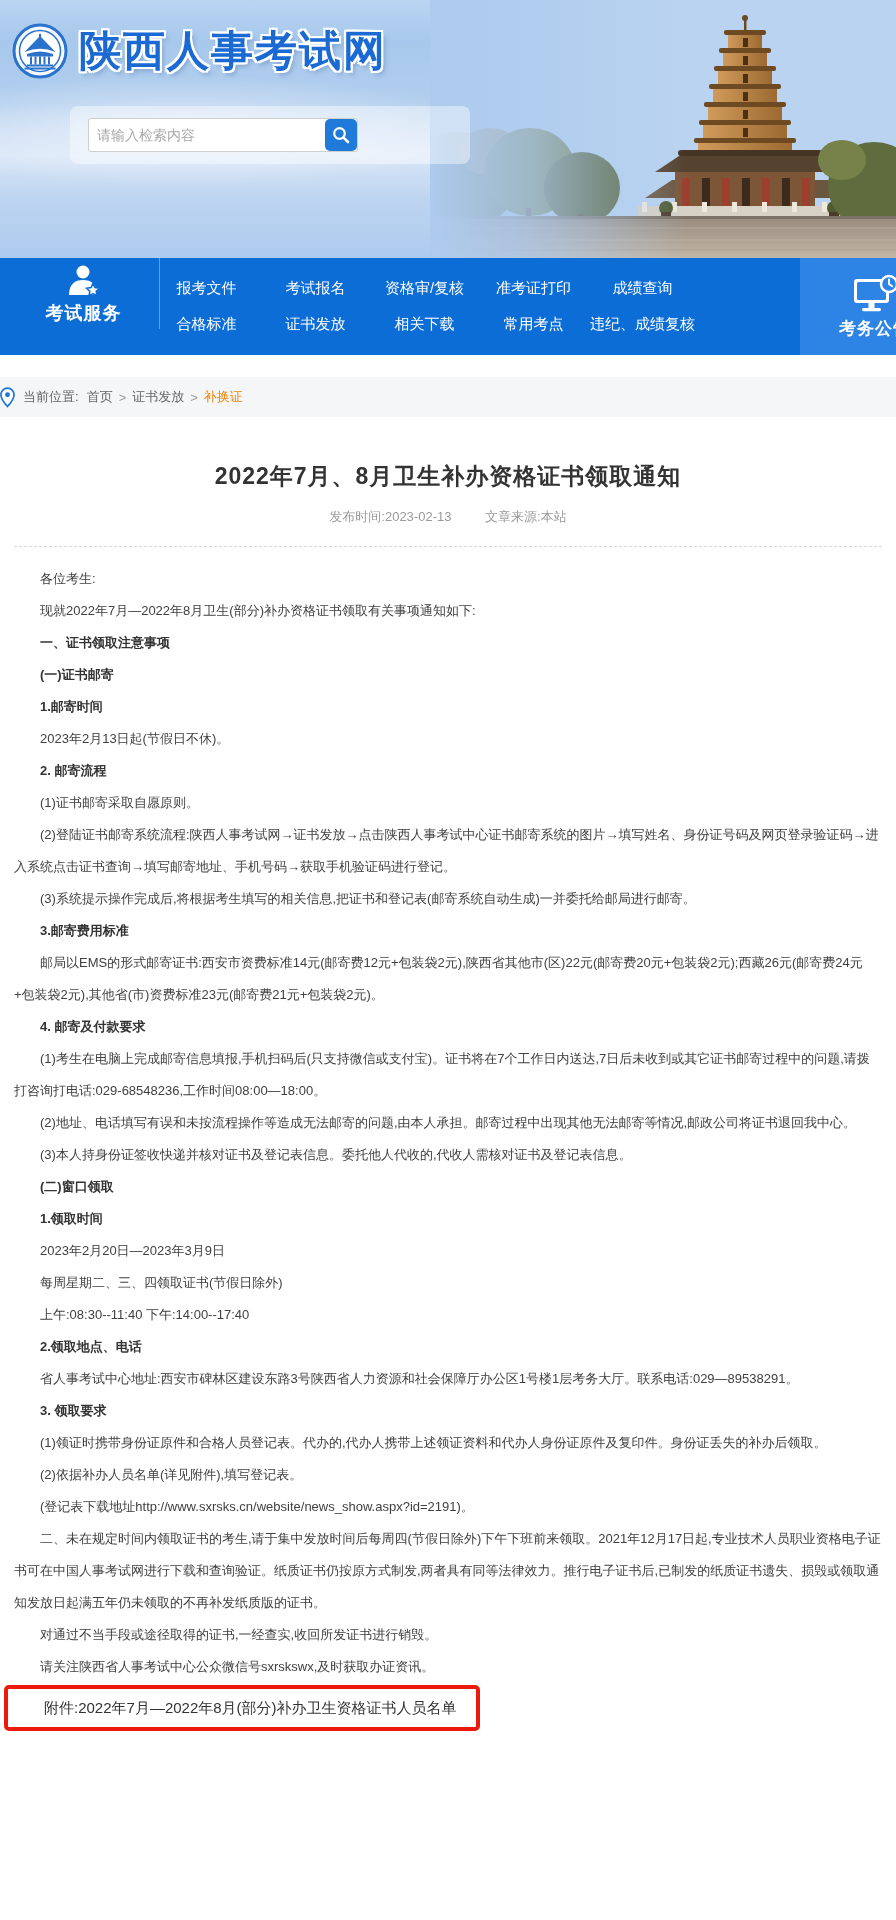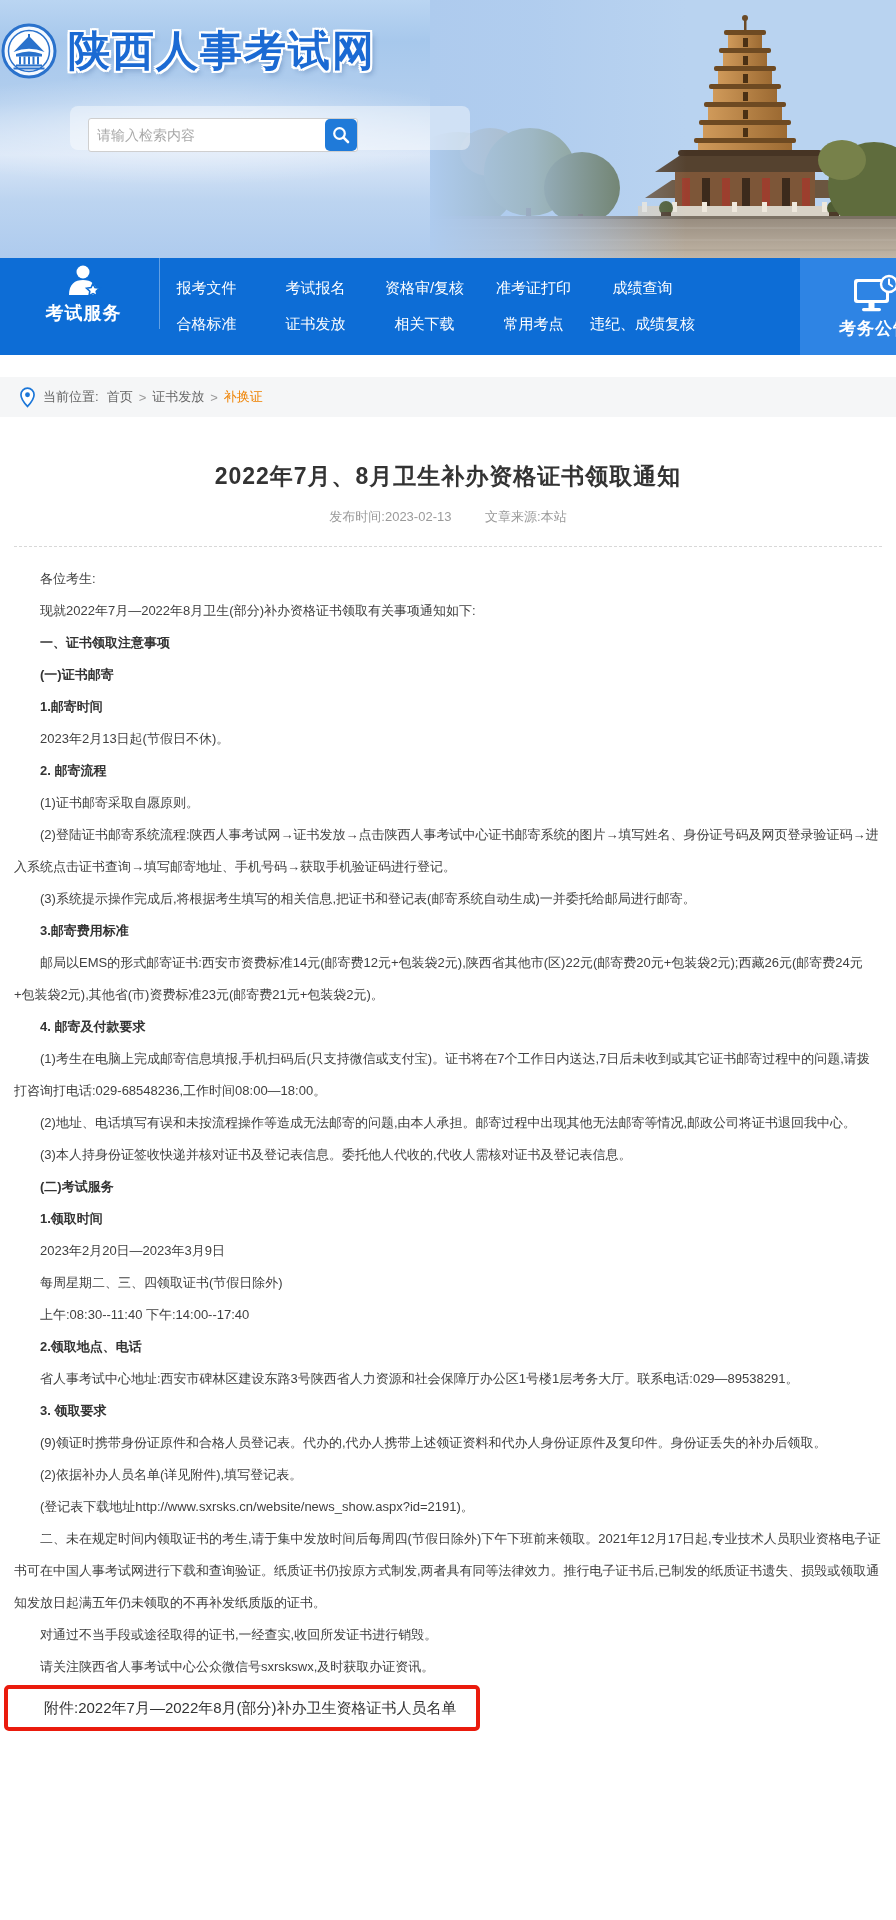--- a/index.html
+++ b/index.html
@@ -17,28 +17,28 @@
   }
   .header::before {
     content:""; position:absolute; left:0; top:70px; width:520px; height:120px;
     background:radial-gradient(ellipse at 35% 50%, rgba(255,255,255,0.55), rgba(255,255,255,0) 65%);
   }
   .photo { position:absolute; right:0; top:0; width:466px; height:258px; }
   .photo-fade {
     position:absolute; right:0; top:0; width:466px; height:258px; pointer-events:none;
     background:linear-gradient(90deg,#aecbee 0%, rgba(174,203,238,0.75) 22%, rgba(174,203,238,0) 55%);
   }
-  .brand { position:absolute; left:0; top:22px; display:flex; align-items:center; }
+  .brand { position:absolute; left:11px; top:22px; display:flex; align-items:center; }
   .brand-title {
     margin-left:10px; font-size:42px; font-weight:bold; color:#1b6ad3; letter-spacing:2px;
     text-shadow:-2px -2px 0 #fff, 2px -2px 0 #fff, -2px 2px 0 #fff, 2px 2px 0 #fff,
                 0 -2px 0 #fff, 0 2px 0 #fff, -2px 0 0 #fff, 2px 0 0 #fff, 3px 4px 5px rgba(40,80,140,.35);
   }
   .search-panel {
-    position:absolute; left:70px; top:106px; width:400px; height:44px;
+    position:absolute; left:70px; top:106px; width:400px; height:58px;
     background:rgba(255,255,255,0.42); border-radius:8px;
   }
   .search-box {
     position:absolute; left:18px; top:12px; width:270px; height:34px;
     background:#fff; border:1px solid #cfcfcf; border-radius:3px;
     display:flex; align-items:center;
   }
   .search-input { flex:1; border:none; outline:none; font-size:14px; color:#555; padding:0 8px; background:transparent; font-family:inherit; }
   .search-input::placeholder { color:#a9a9a9; }
   .search-btn {
@@ -61,21 +61,21 @@
   .nav-link { color:#fff; font-size:15px; text-align:center; white-space:nowrap; cursor:pointer; }
   .nav-notice {
     position:absolute; left:800px; top:0; width:150px; height:97px; background:#2e84e4;
     display:flex; flex-direction:column; align-items:center; justify-content:center; cursor:pointer;
   }
   .nav-notice-label { color:#fff; font-size:17px; font-weight:bold; letter-spacing:1px; margin-top:3px; white-space:nowrap; }
 
   
   .breadcrumb {
     margin-top:22px; height:40px; background:#f5f6f7;
-    display:flex; align-items:center; padding-left:20px;
+    display:flex; align-items:center; padding-left:0;
     font-size:13px; color:#666;
   }
   .breadcrumb .txt { margin-left:8px; }
   .breadcrumb .sep { margin:0 6px; color:#999; }
   .breadcrumb .crumb { color:#666; cursor:pointer; }
   .breadcrumb .current { color:#ef8200; }
 
   
   .article { padding:0 14px; }
   .article-title { margin-top:44px; text-align:center; font-size:23px; font-weight:bold; color:#333; letter-spacing:1px; }
@@ -286,29 +286,29 @@
       <p class="para bold">2. 邮寄流程</p>
       <p class="para">(1)证书邮寄采取自愿原则。</p>
       <p class="para">(2)登陆证书邮寄系统流程:陕西人事考试网→证书发放→点击陕西人事考试中心证书邮寄系统的图片→填写姓名、身份证号码及网页登录验证码→进入系统点击证书查询→填写邮寄地址、手机号码→获取手机验证码进行登记。</p>
       <p class="para">(3)系统提示操作完成后,将根据考生填写的相关信息,把证书和登记表(邮寄系统自动生成)一并委托给邮局进行邮寄。</p>
       <p class="para bold">3.邮寄费用标准</p>
       <p class="para">邮局以EMS的形式邮寄证书:西安市资费标准14元(邮寄费12元+包装袋2元),陕西省其他市(区)22元(邮寄费20元+包装袋2元);西藏26元(邮寄费24元+包装袋2元),其他省(市)资费标准23元(邮寄费21元+包装袋2元)。</p>
       <p class="para bold">4. 邮寄及付款要求</p>
       <p class="para">(1)考生在电脑上完成邮寄信息填报,手机扫码后(只支持微信或支付宝)。证书将在7个工作日内送达,7日后未收到或其它证书邮寄过程中的问题,请拨打咨询打电话:029-68548236,工作时间08:00—18:00。</p>
       <p class="para">(2)地址、电话填写有误和未按流程操作等造成无法邮寄的问题,由本人承担。邮寄过程中出现其他无法邮寄等情况,邮政公司将证书退回我中心。</p>
       <p class="para">(3)本人持身份证签收快递并核对证书及登记表信息。委托他人代收的,代收人需核对证书及登记表信息。</p>
-      <p class="para bold">(二)考试服务</p>
+      <p class="para bold">(二)窗口领取</p>
       <p class="para bold">1.领取时间</p>
       <p class="para">2023年2月20日—2023年3月9日</p>
       <p class="para">每周星期二、三、四领取证书(节假日除外)</p>
       <p class="para">上午:08:30--11:40 下午:14:00--17:40</p>
       <p class="para bold">2.领取地点、电话</p>
       <p class="para">省人事考试中心地址:西安市碑林区建设东路3号陕西省人力资源和社会保障厅办公区1号楼1层考务大厅。联系电话:029—89538291。</p>
       <p class="para bold">3. 领取要求</p>
-      <p class="para">(9)领证时携带身份证原件和合格人员登记表。代办的,代办人携带上述领证资料和代办人身份证原件及复印件。身份证丢失的补办后领取。</p>
+      <p class="para">(1)领证时携带身份证原件和合格人员登记表。代办的,代办人携带上述领证资料和代办人身份证原件及复印件。身份证丢失的补办后领取。</p>
       <p class="para">(2)依据补办人员名单(详见附件),填写登记表。</p>
       <p class="para">(登记表下载地址http://www.sxrsks.cn/website/news_show.aspx?id=2191)。</p>
       <p class="para">二、未在规定时间内领取证书的考生,请于集中发放时间后每周四(节假日除外)下午下班前来领取。2021年12月17日起,专业技术人员职业资格电子证书可在中国人事考试网进行下载和查询验证。纸质证书仍按原方式制发,两者具有同等法律效力。推行电子证书后,已制发的纸质证书遗失、损毁或领取通知发放日起满五年仍未领取的不再补发纸质版的证书。</p>
       <p class="para">对通过不当手段或途径取得的证书,一经查实,收回所发证书进行销毁。</p>
       <p class="para">请关注陕西省人事考试中心公众微信号sxrskswx,及时获取办证资讯。</p>
     </div>
   <div class="attachment-box">
     <a class="attachment-link">附件:2022年7月—2022年8月(部分)补办卫生资格证书人员名单</a>
   </div>
 </div>

